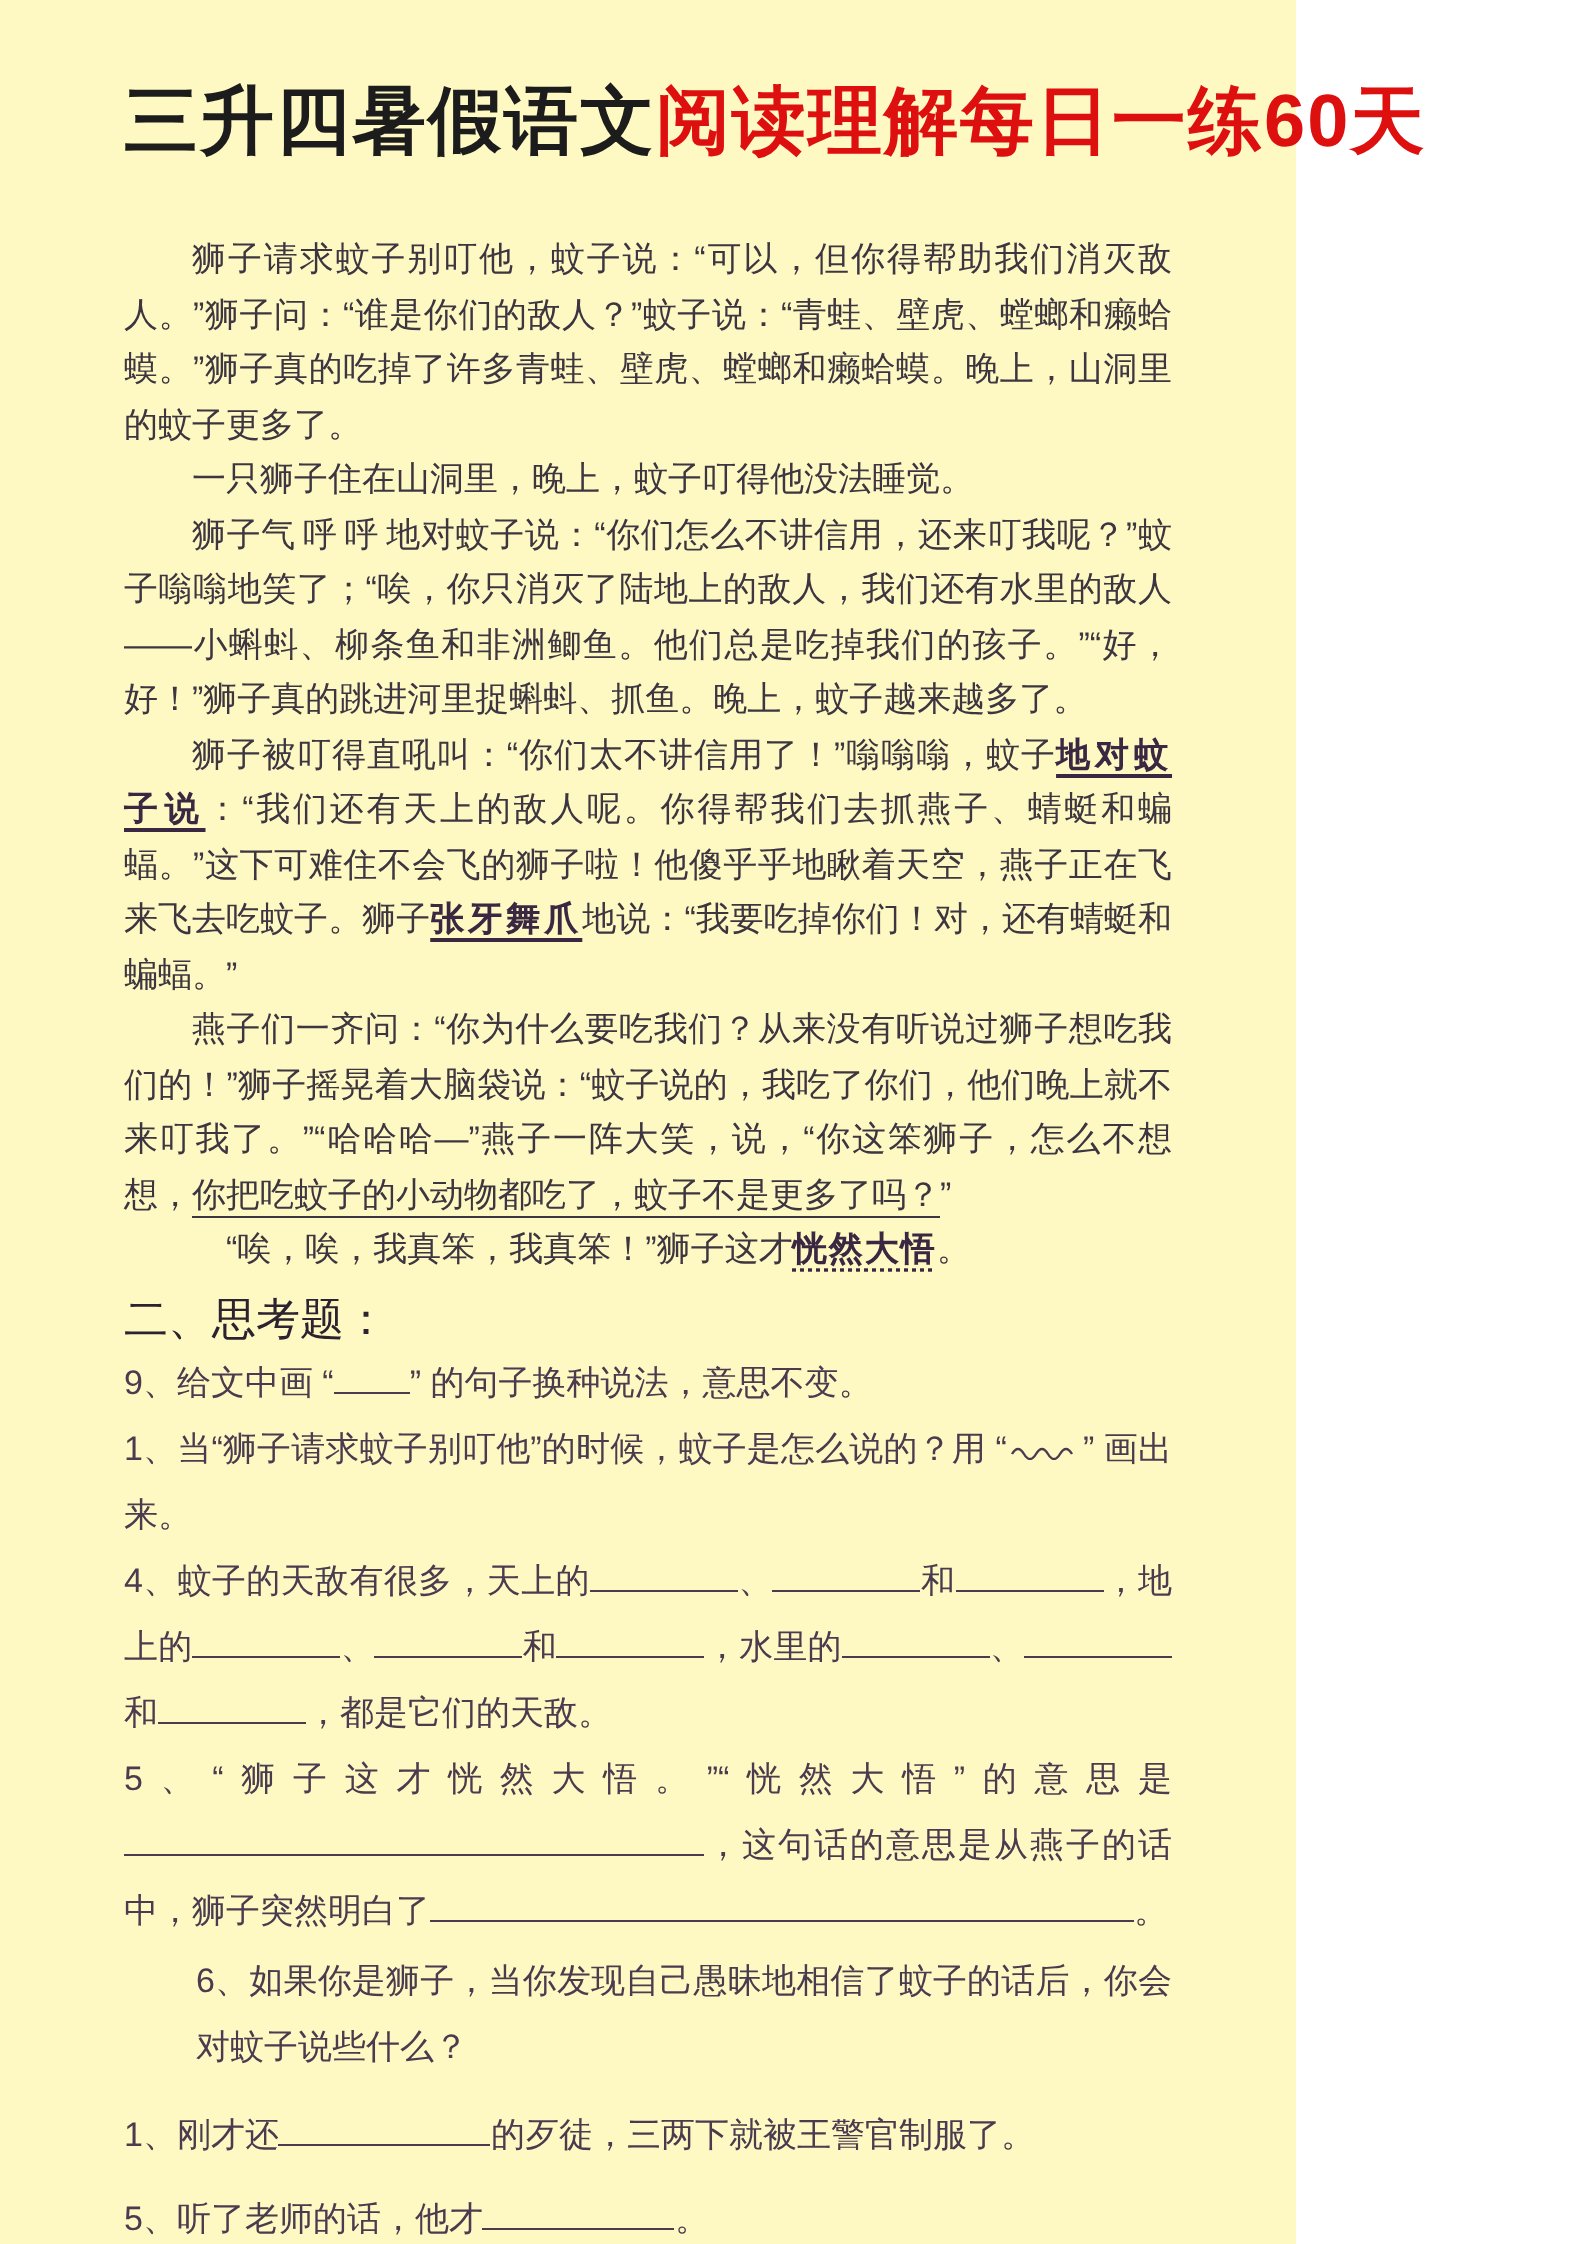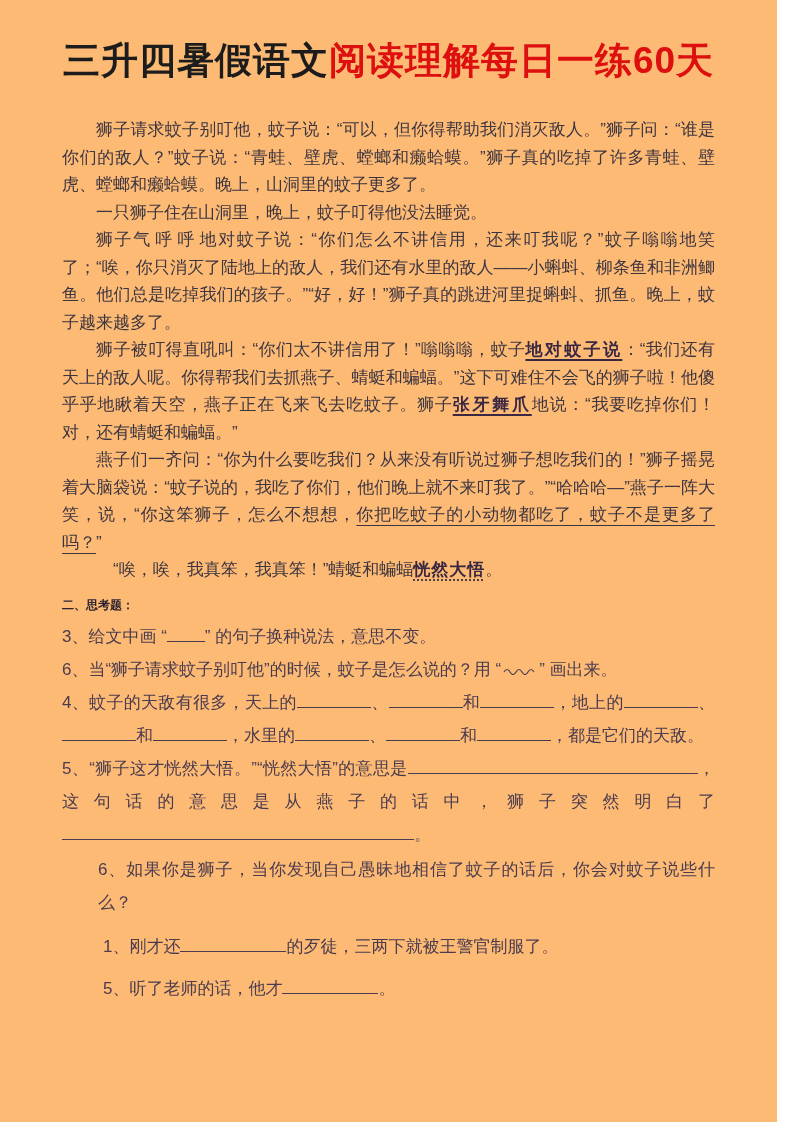--- a/index.html
+++ b/index.html
@@ -3,23 +3,23 @@
 <meta charset="utf-8">
 <style>
   * { margin: 0; padding: 0; box-sizing: border-box; }
   html, body { background: #ffffff; }
   body {
     width: 793px; height: 1122px;
     font-family: "Liberation Sans", "DejaVu Sans", sans-serif;
     overflow: hidden;
   }
   .page {
-    width: 777px; height: 1122px;
+    width: 648px; height: 1122px;
     padding: 38px 62px 16px 62px;
-    background: #fdba74;
+    background: #fef9c3;
   }
   
   .title {
     text-align: center;
     font-size: 37px;
     font-weight: 900;
     letter-spacing: 1px;
     line-height: 1.25;
     white-space: nowrap;
   }
@@ -59,22 +59,22 @@
     letter-spacing: 1px;
   }
   .u-sentence {
     text-decoration: underline;
     text-underline-offset: 5px;
     text-decoration-thickness: 1px;
     margin-top: 28px;
   }
   
   .sec-heading {
-    font-size: 12px;
-    font-weight: 700;
+    font-size: 22px;
+    font-weight: 400;
     color: #2c2230;
     margin-top: 6px;
     line-height: 30px;
   }
   .questions p {
     font-size: 17px;
     line-height: 33px;
     color: #4a3b4e;
     text-align: justify;
   }
@@ -82,46 +82,46 @@
     display: inline-block;
     border-bottom: 1.5px solid #4a3b4e;
     height: 15px;
     vertical-align: baseline;
   }
   .w38 { width: 38px; }  .w72 { width: 74px; }
   .w95 { width: 96px; }  .w105 { width: 106px; }
   .w290 { width: 290px; } .w350 { width: 352px; }
   .wavy { vertical-align: baseline; margin: 0 2px; }
   
-  .sec3 .questions p { margin-top: 14px; line-height: 28px; margin-left: 41px; }
+  .sec3 .questions p { margin-top: 14px; line-height: 28px; }
   .sec3-heading { margin-top: 34px; }
   .q-gap { margin-top: 2px; margin-left: 36px; }
 </style>
 </head>
 <body>
 
 <div class="page">
 
   <h1 class="title"><span class="t-black">三升四暑假语文</span><span class="t-red">阅读理解每日一练60天</span></h1>
 
 
   <div class="story">
     <p>狮子请求蚊子别叮他，蚊子说：“可以，但你得帮助我们消灭敌人。”狮子问：“谁是你们的敌人？”蚊子说：“青蛙、壁虎、螳螂和癞蛤蟆。”狮子真的吃掉了许多青蛙、壁虎、螳螂和癞蛤蟆。晚上，山洞里的蚊子更多了。</p>
     <p>一只狮子住在山洞里，晚上，蚊子叮得他没法睡觉。</p>
     <p><span>狮子</span><span class="em-spaced">气呼呼</span><span>地对蚊子说：“你们怎么不讲信用，还来叮我呢？”蚊子嗡嗡地笑了；“唉，你只消灭了陆地上的敌人，我们还有水里的敌人——小蝌蚪、柳条鱼和非洲鲫鱼。他们总是吃掉我们的孩子。”“好，好！”狮子真的跳进河里捉蝌蚪、抓鱼。晚上，蚊子越来越多了。</span></p>
     <p><span>狮子被叮得直吼叫：“你们太不讲信用了！”嗡嗡嗡，蚊子</span><span class="em-word">地对蚊子说</span><span>：“我们还有天上的敌人呢。你得帮我们去抓燕子、蜻蜓和蝙蝠。”这下可难住不会飞的狮子啦！他傻乎乎地瞅着天空，燕子正在飞来飞去吃蚊子。狮子</span><span class="em-word">张牙舞爪</span><span>地说：“我要吃掉你们！对，还有蜻蜓和蝙蝠。”</span></p>
     <p><span>燕子们一齐问：“你为什么要吃我们？从来没有听说过狮子想吃我们的！”狮子摇晃着大脑袋说：“蚊子说的，我吃了你们，他们晚上就不来叮我了。”“哈哈哈—”燕子一阵大笑，说，“你这笨狮子，怎么不想想，</span><span class="u-sentence">你把吃蚊子的小动物都吃了，蚊子不是更多了吗？</span><span>”</span></p>
-    <p class="p-last"><span>“唉，唉，我真笨，我真笨！”蜻蜓和蝙蝠</span><span class="em-dotted">恍然大悟</span><span>。</span></p>
+    <p class="p-last"><span>“唉，唉，我真笨，我真笨！”狮子这才</span><span class="em-dotted">恍然大悟</span><span>。</span></p>
   </div>
 
   <div class="sec2">
     <div class="sec-heading">二、思考题：</div>
     <div class="questions">
-      <p><span>3、给文中画 “</span><span class="blank w38"></span><span>” 的句子换种说法，意思不变。</span></p>
-      <p><span>6、当“狮子请求蚊子别叮他”的时候，蚊子是怎么说的？用 “</span><svg class="wavy" width="34" height="10" viewBox="0 0 34 10">
+      <p><span>9、给文中画 “</span><span class="blank w38"></span><span>” 的句子换种说法，意思不变。</span></p>
+      <p><span>1、当“狮子请求蚊子别叮他”的时候，蚊子是怎么说的？用 “</span><svg class="wavy" width="34" height="10" viewBox="0 0 34 10">
             <path d="M1,7 q3,-5 6,0 t6,0 t6,0 t6,0 t6,0" fill="none" stroke="#4a3b4e" stroke-width="1.2"></path>
           </svg><span>” 画出来。</span></p>
       <p><span>4、蚊子的天敌有很多，天上的</span><span class="blank w72"></span><span>、</span><span class="blank w72"></span><span>和</span><span class="blank w72"></span><span>，地上的</span><span class="blank w72"></span><span>、</span><span class="blank w72"></span><span>和</span><span class="blank w72"></span><span>，水里的</span><span class="blank w72"></span><span>、</span><span class="blank w72"></span><span>和</span><span class="blank w72"></span><span>，都是它们的天敌。</span></p>
       <p><span>5、“狮子这才恍然大悟。”“恍然大悟”的意思是</span><span class="blank w290"></span><span>，这句话的意思是从燕子的话中，狮子突然明白了</span><span class="blank w350"></span><span>。</span></p>
       <p class="q-gap">6、如果你是狮子，当你发现自己愚昧地相信了蚊子的话后，你会对蚊子说些什么？</p>
     </div>
   </div>
 
   <div class="sec3">
     <div class="questions">

